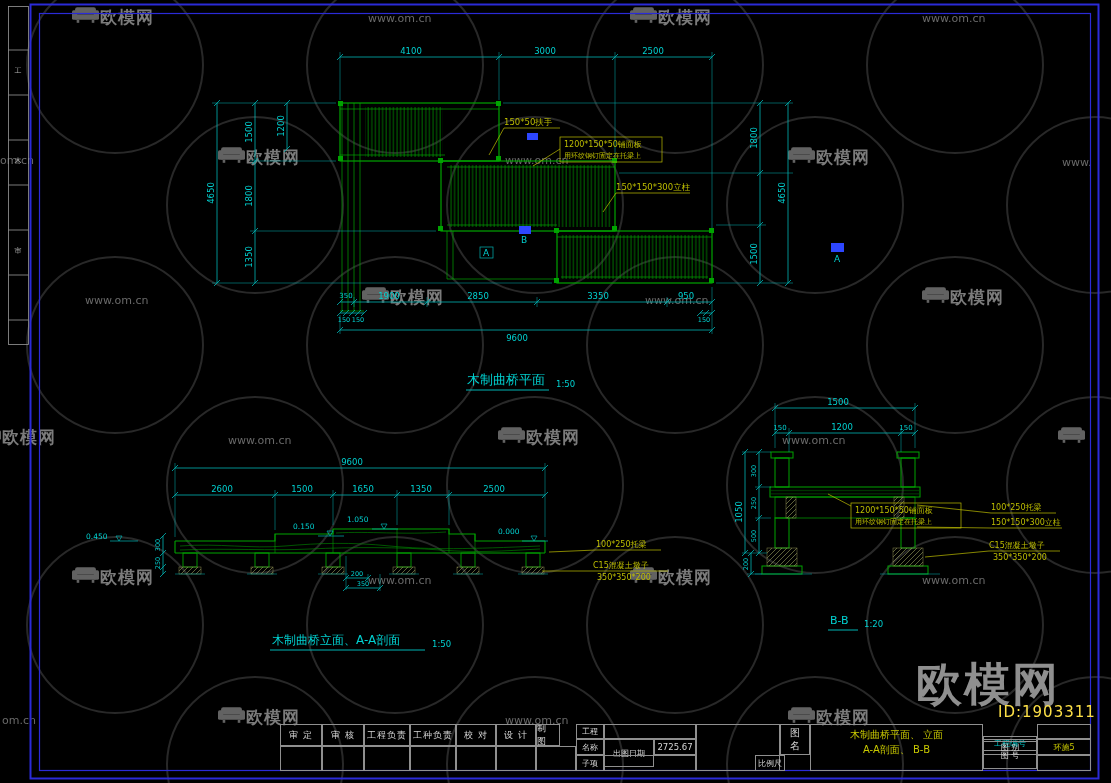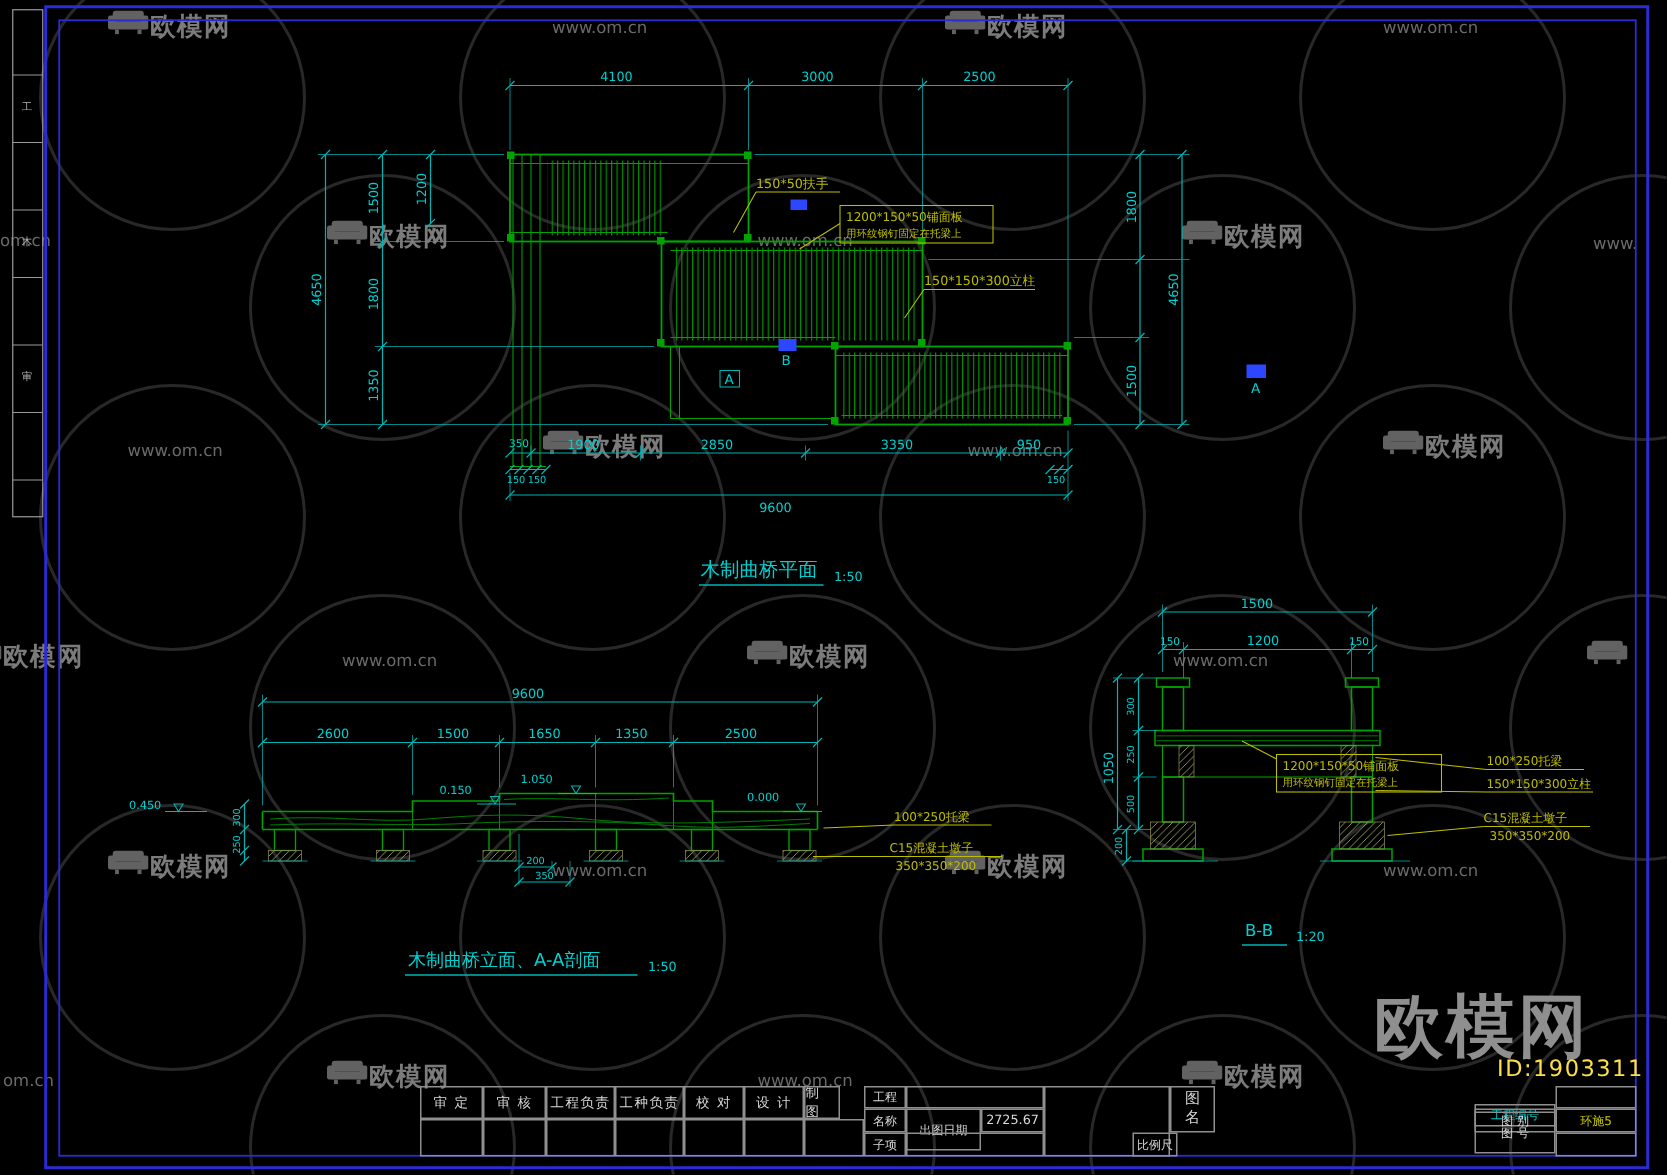--- a/index.html
+++ b/index.html
@@ -461,20 +461,24 @@
     <div class="tb-cell tb-val" style="left:374px;top:15px;width:42px;height:16px">2725.67</div>
     <div class="tb-cell" style="left:324px;top:31px;width:92px;height:16px"></div>
 
     <div class="tb-cell" style="left:416px;top:0;width:84px;height:47px"></div>
 
     <div class="tb-cell" style="left:500px;top:0;width:30px;height:31px">
       <div class="tb-stack">图名</div>
     </div>
     <div class="tb-cell tb-s" style="left:475px;top:31px;width:30px;height:16px">比例尺</div>
 
+    <div class="tb-cell tb-name tb-yellow" style="left:530px;top:0;width:173px;height:47px">
+      <div>木制曲桥平面、 立面</div>
+      <div>A-A剖面、  B-B</div>
+    </div>
 
     <div class="tb-cell tb-s tb-cyan" style="left:703px;top:0;width:54px;height:15px">工程编号</div>
     <div class="tb-cell" style="left:757px;top:0;width:54px;height:15px"></div>
     <div class="tb-cell tb-s" style="left:703px;top:15px;width:54px;height:16px">图 别</div>
     <div class="tb-cell tb-s tb-yellow" style="left:757px;top:15px;width:54px;height:16px">环施5</div>
     <div class="tb-cell tb-s" style="left:703px;top:17px;width:54px;height:28px">图 号</div>
     <div class="tb-cell" style="left:757px;top:31px;width:54px;height:16px"></div>
   </div>
 </div>
 

